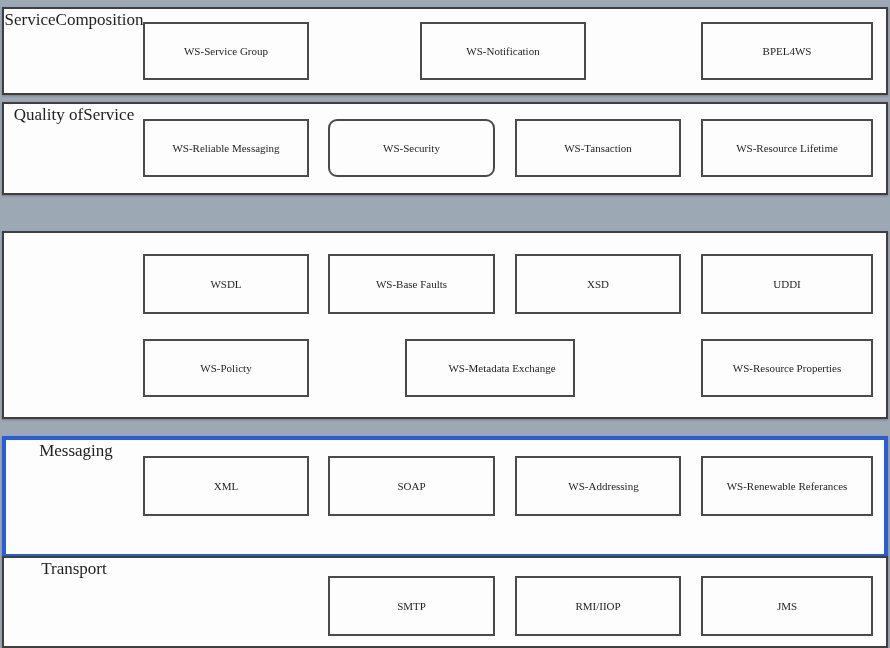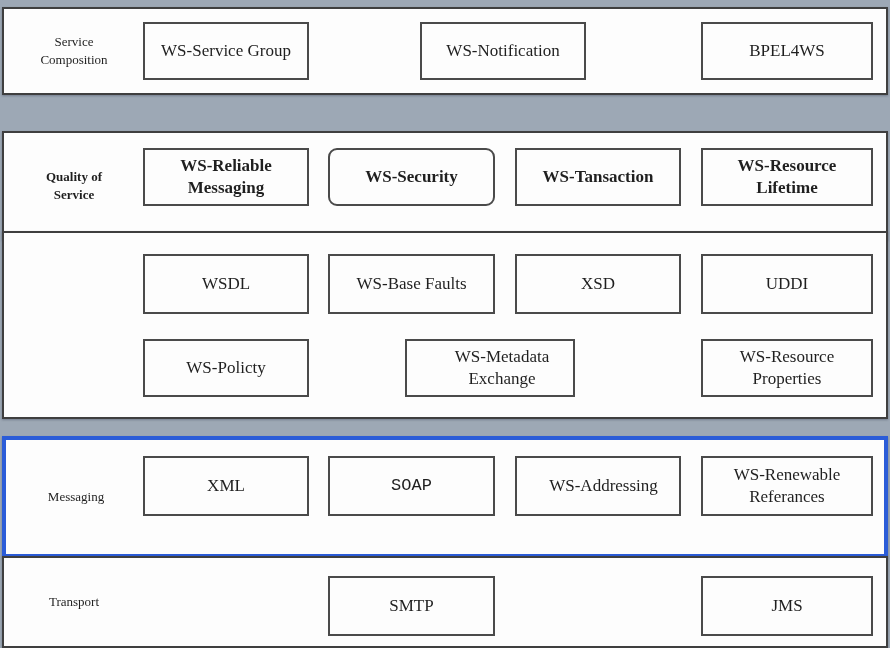--- a/index.html
+++ b/index.html
@@ -12,48 +12,48 @@
   .stage{position:relative;width:890px;height:648px;background:var(--background);}
   .panel{
     position:absolute;left:2px;width:886px;
     background:var(--panel-bg);
     border:2px solid var(--panel-border);
     box-shadow:0 1px 2px rgba(40,50,70,.35);
   }
   .panel.highlight{border:4px solid var(--highlight-border);}
   .layer-label{
     position:absolute;left:0;top:0;bottom:0;width:140px;
-    display:flex;flex-direction:column;justify-content:center;align-items:center;
-    color:var(--text);font-size:13px;line-height:1.35;text-align:center;
+    display:flex;flex-direction:row;justify-content:center;
+    color:var(--text);font-size:17px;line-height:1.35;text-align:center;
   }
   .box{
     position:absolute;
     background:var(--panel-bg);
     border:2px solid var(--box-border);
     display:flex;align-items:center;justify-content:center;
-    text-align:center;color:var(--text);font-size:17px;line-height:1.3;
+    color:var(--text);font-size:11px;line-height:1.3;
     padding:0 12px;
   }
 </style>
 </head>
 <body>
 
 <div class="stage">
 
   <section class="panel" style="top:7px;height:88px;">
     <div class="layer-label">
       <div>Service</div>
       <div>Composition</div>
     </div>
     <div class="box" style="left:139px;top:13px;width:166px;height:58px;">WS-Service Group</div>
     <div class="box" style="left:416px;top:13px;width:166px;height:58px;">WS-Notification</div>
     <div class="box" style="left:697px;top:13px;width:172px;height:58px;">BPEL4WS</div>
   </section>
 
-  <section class="panel" style="top:131px;height:109px;font-weight:bold;">
+  <section class="panel" style="top:102px;height:93px;">
     <div class="layer-label">
       <div>Quality of</div>
       <div>Service</div>
     </div>
     <div class="box" style="left:139px;top:15px;width:166px;height:58px;">WS-Reliable Messaging</div>
     <div class="box" style="left:324px;top:15px;width:167px;height:58px;border-radius:9px;">WS-Security</div>
     <div class="box" style="left:511px;top:15px;width:166px;height:58px;">WS-Tansaction</div>
     <div class="box" style="left:697px;top:15px;width:172px;height:58px;">WS-Resource Lifetime</div>
   </section>
 
@@ -65,26 +65,27 @@
     <div class="box" style="left:139px;top:106px;width:166px;height:58px;">WS-Policty</div>
     <div class="box" style="left:401px;top:106px;width:170px;height:58px;padding-left:36px;">WS-Metadata Exchange</div>
     <div class="box" style="left:697px;top:106px;width:172px;height:58px;">WS-Resource Properties</div>
   </section>
 
   <section class="panel highlight" style="top:436px;height:122px;">
     <div class="layer-label">
       <div>Messaging</div>
     </div>
     <div class="box" style="left:137px;top:16px;width:166px;height:60px;">XML</div>
-    <div class="box" style="left:322px;top:16px;width:167px;height:60px;font-family:Liberation Mono, monospace;">SOAP</div>
+    <div class="box" style="left:322px;top:16px;width:167px;height:60px;">SOAP</div>
     <div class="box" style="left:509px;top:16px;width:166px;height:60px;padding-left:23px;">WS-Addressing</div>
     <div class="box" style="left:695px;top:16px;width:172px;height:60px;">WS-Renewable Referances</div>
   </section>
 
   <section class="panel" style="top:556px;height:92px;">
     <div class="layer-label">
       <div>Transport</div>
     </div>
     <div class="box" style="left:324px;top:18px;width:167px;height:60px;">SMTP</div>
+    <div class="box" style="left:511px;top:18px;width:166px;height:60px;">RMI/IIOP</div>
     <div class="box" style="left:697px;top:18px;width:172px;height:60px;">JMS</div>
   </section>
 
 </div>
 
 </body></html>

